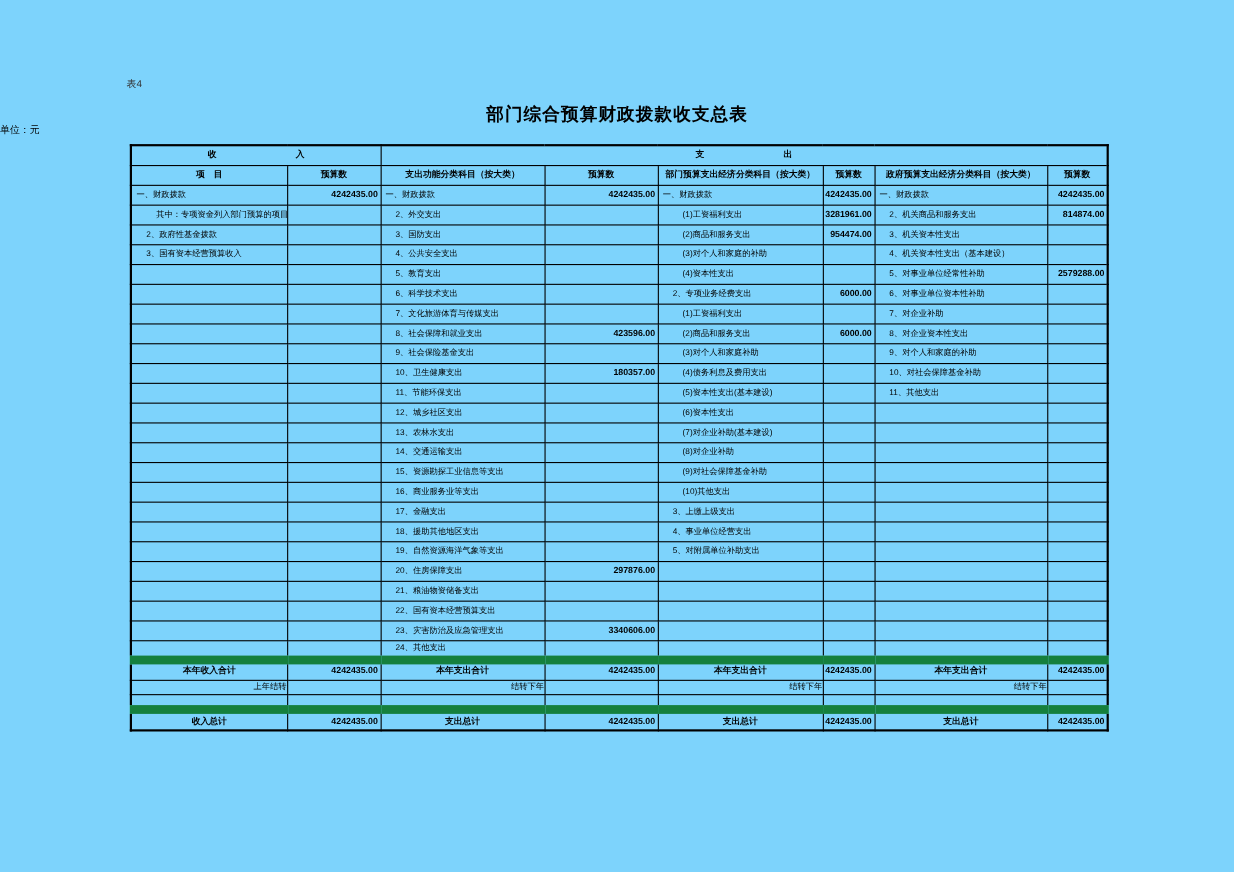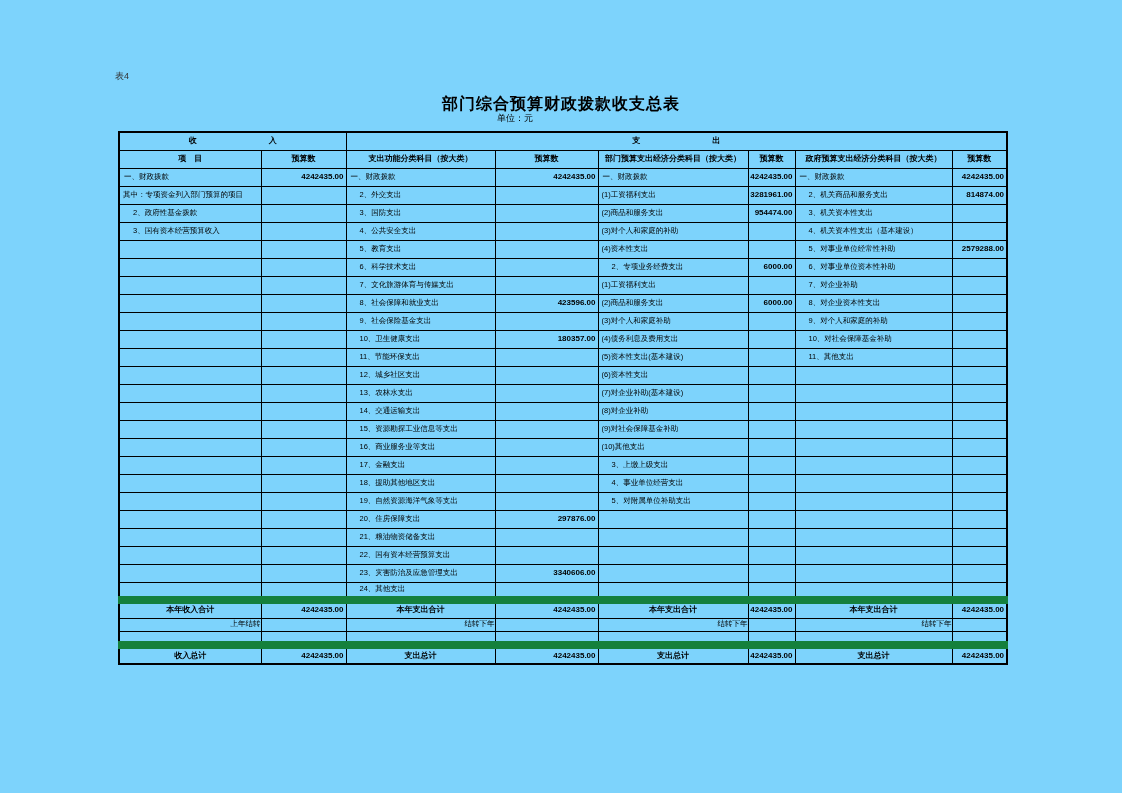--- a/index.html
+++ b/index.html
@@ -3,38 +3,38 @@
 <meta charset="utf-8">
 <style>
   * { margin:0; padding:0; box-sizing:border-box; }
   html,body { width:1122px; height:793px; background:#ffffff; color:#000;
               font-family:"Liberation Sans","DejaVu Sans",sans-serif; }
   .page { position:relative; width:1122px; height:793px; background:#7dd3fc; overflow:hidden; }
 
   .page-tag { position:absolute; left:115px; top:70px; font-size:9px; color:#333; }
   .title    { position:absolute; left:0; top:94px; width:1122px; text-align:center;
               font-size:16px; font-weight:bold; letter-spacing:1px; }
-  .unit-note{ position:absolute; left:12px; top:112px; width:1006px; text-align:center; font-size:9px; }
+  .unit-note{ position:absolute; left:0; top:112px; width:1006px; text-align:left; font-size:9px; }
 
   table.budget { position:absolute; left:118px; top:131px; width:888px;
                  border-collapse:collapse; table-layout:fixed;
                  border:2px solid #000; }
   col.c1{width:142px} col.c2{width:85px} col.c3{width:149px} col.c4{width:103px}
   col.c5{width:150px} col.c6{width:47px} col.c7{width:157px} col.c8{width:55px}
 
   th, td { border:1px solid #000; overflow:hidden; white-space:pre; line-height:1.1; }
 
   thead th { font-size:8px; font-weight:bold; height:18px; vertical-align:middle; }
   tr.sec th { height:18px; }
 
   tbody td { font-size:7.5px; height:18px; vertical-align:middle; }
   td.item { text-align:left; }
   td.item.i0 { padding-left:4px; }
   td.item.i1 { padding-left:13px; }
-  td.item.i2 { padding-left:3px;margin-top:34px; }
+  td.item.i2 { padding-left:22px;margin-top:34px; }
   td.val { text-align:right; padding-right:2px; font-weight:bold; font-size:8px;
            font-family:"Liberation Sans","DejaVu Sans",sans-serif; }
 
   tr.total td, tr.grand td { border-top:8px solid #15803d; }
   tr.total td.item, tr.grand td.item { text-align:center; font-weight:bold; font-size:8px; padding-left:0; }
   tr.carryover td { height:13px; font-size:7.5px; font-weight:normal; }
   tr.carryover td.item { padding-left:21px; text-align:right; }
   tr.spacer td { height:14px; }
   tr.grand td { height:19px;margin-top:28px; }
 </style>

